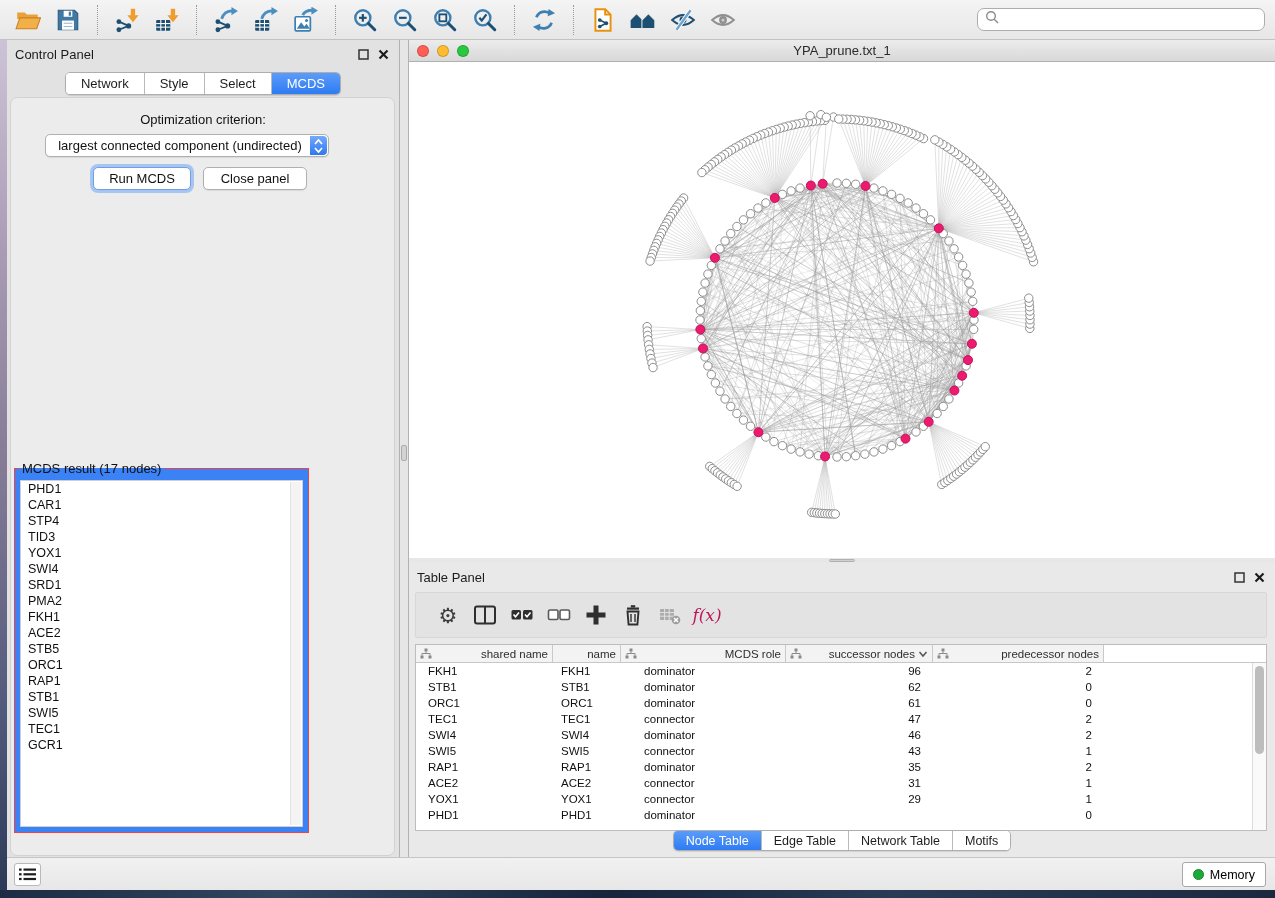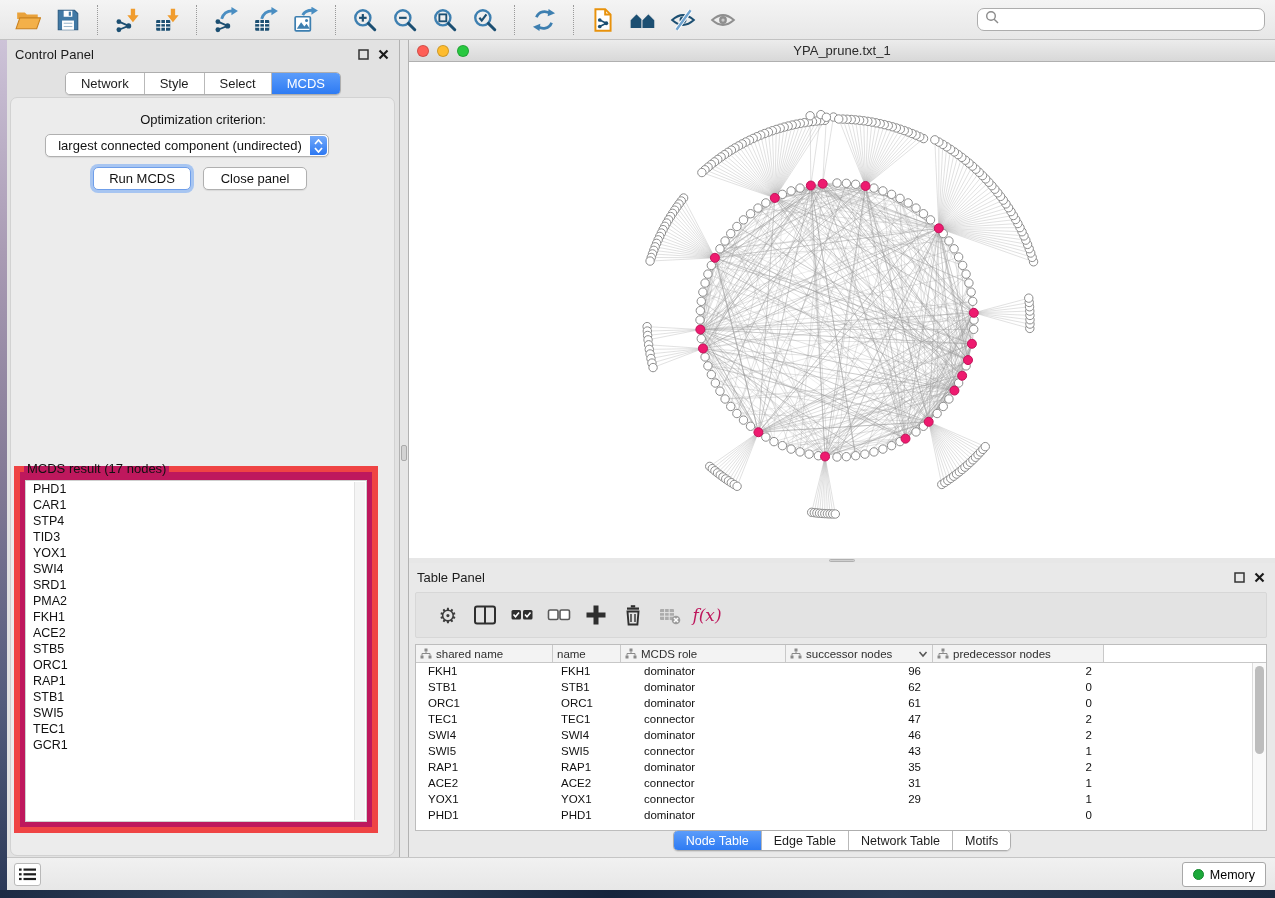--- a/index.html
+++ b/index.html
@@ -39,22 +39,22 @@
   #opt-select { position:absolute; left:38px; top:94px; width:284px; height:23px; background:#fff;
     border:1px solid #b0b0b0; border-radius:5px; font-size:13px; color:#111;
     display:flex; align-items:center; justify-content:center; box-shadow:0 1px 1px rgba(0,0,0,.08); }
   #opt-stepper { position:absolute; right:1px; top:1px; bottom:1px; width:17px; border-radius:0 4px 4px 0;
     background:linear-gradient(#74aafa,#2d78f2); display:flex; flex-direction:column; align-items:center; justify-content:center; gap:2px; }
   .mac-btn { position:absolute; height:23px; background:#fff; border:1px solid #b0b0b0; border-radius:5px;
     font-size:13px; color:#111; display:flex; align-items:center; justify-content:center;
     font-family:"Liberation Sans",sans-serif; box-shadow:0 1px 1px rgba(0,0,0,.08); }
   #run-btn { left:86px; top:127px; width:98px; border-color:#6f9ee9; box-shadow:0 0 0 3px rgba(112,165,245,.55); }
   #closepanel-btn { left:196px; top:127px; width:104px; }
-  #mcds-box { position:absolute; left:7px; top:421px; width:364px; height:372px;
-    border:6px solid #ef4444; background:#be185d; }
+  #mcds-box { position:absolute; left:7px; top:421px; width:295px; height:372px;
+    border:1px solid #ef4444; background:#3b82f6; }
   #mcds-box legend { font-size:13px; color:#111; padding:0 3px; margin-left:4px; }
   #mcds-list { position:absolute; left:5px; top:4px; right:5px; bottom:5px; background:#fff; border:1px solid #cfcfcf; overflow:hidden; }
   #mcds-track { position:absolute; right:1px; top:1px; bottom:1px; width:11px; background:#f4f4f4; border-left:1px solid #e2e2e2; }
   .mcds-item { font-size:12.5px; color:#111; line-height:16px; padding-left:7px; }
 
   
   #split-v { position:absolute; left:399px; top:40px; width:10px; height:817px; background:#e6e6e6;
     border-left:1px solid #b2b2b2; border-right:1px solid #b2b2b2; }
   #split-v .grip { position:absolute; left:1px; top:405px; width:6px; height:16px; background:#d3d3d3;
     border:1px solid #aaa; border-radius:2px; }
@@ -75,21 +75,21 @@
   #table-panel { position:absolute; left:409px; top:563px; width:866px; height:294px; background:#e9e9e9; }
   #tp-toolbar { position:absolute; left:6px; top:29px; width:852px; height:46px; background:#e3e3e3;
     border:1px solid #d7d7d7; border-radius:2px; display:flex; align-items:center; padding-left:17px; }
   .tp-icon { width:30px; height:30px; display:flex; align-items:center; justify-content:center; margin-right:7px; flex:0 0 auto; }
   .gear-glyph { font-size:21px; color:#3c3c3c; line-height:1; }
   .fx-glyph { font-family:"DejaVu Serif", serif; font-style:italic; font-size:17px; color:#be185d; }
   #node-table { position:absolute; left:6px; top:81px; width:852px; height:187px; background:#fff; border:1px solid #bdbdbd; }
   #nt-header { display:flex; height:18px; border-bottom:1px solid #c7c7c7; background:#fff; }
   .th { display:flex; align-items:center; background:#f3f3f3; border-right:1px solid #c9c9c9;
     font-size:11.5px; color:#2e2e2e; padding:0 4px; position:relative; }
-  .th .lbl { flex:1; text-align:left; }
+  .th .lbl { flex:1; text-align:right; }
   .tr { display:flex; height:16px; }
   .td { font-size:11.5px; color:#111; line-height:16px; white-space:nowrap; overflow:hidden; }
   #nt-vscroll { position:absolute; right:0; top:18px; width:14px; bottom:0; background:#fafafa; border-left:1px solid #ddd; }
   #nt-thumb { position:absolute; left:2px; top:3px; width:9px; height:88px; background:#bdbdbd; border-radius:5px; }
   #tp-tabs-row { position:absolute; left:0; top:267px; width:100%; display:flex; justify-content:center; }
   #tp-tabs-row .seg { height:21px; }
   #tp-tabs-row .seg-tab { font-size:12.5px; padding:0 12px; }
 
   
   #status-bar { position:absolute; left:7px; top:857px; width:1268px; height:33px;

